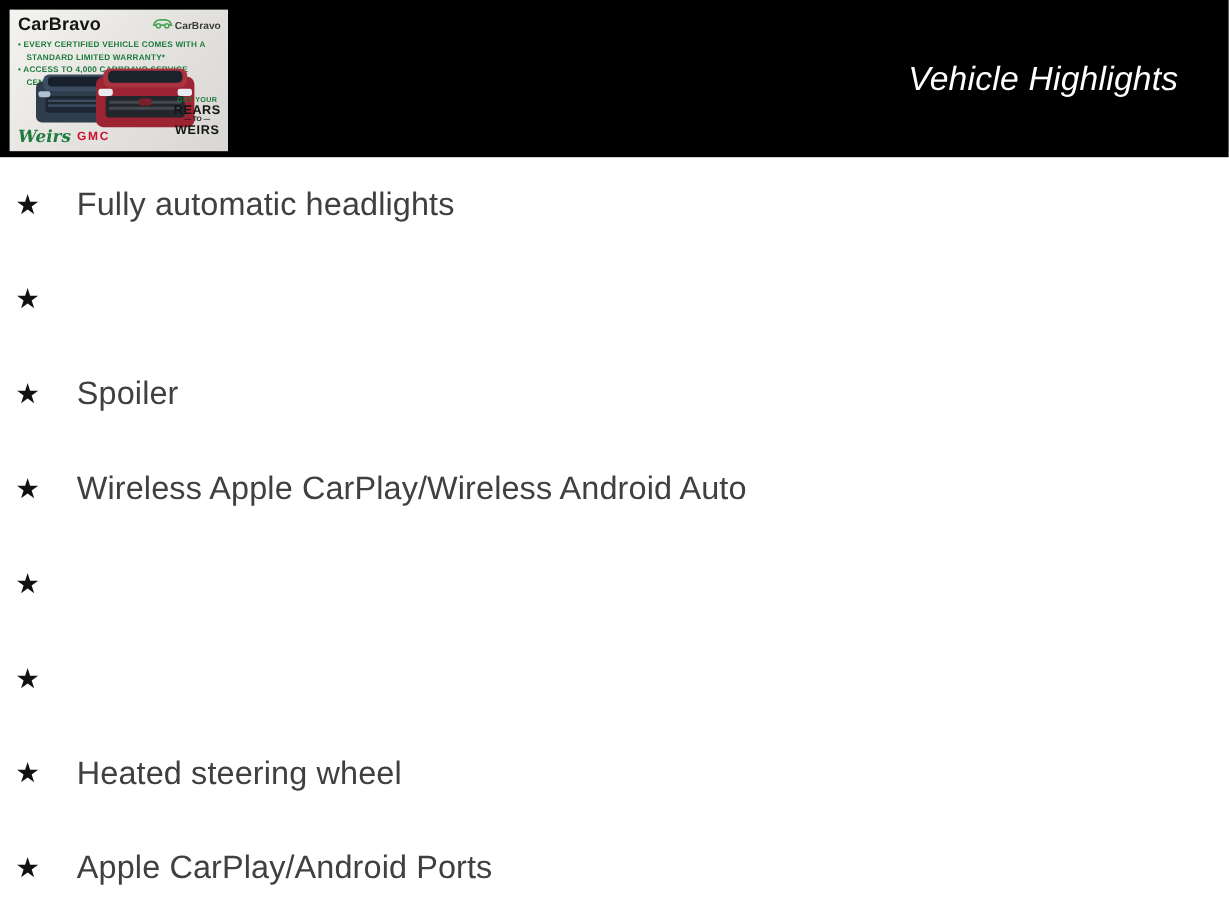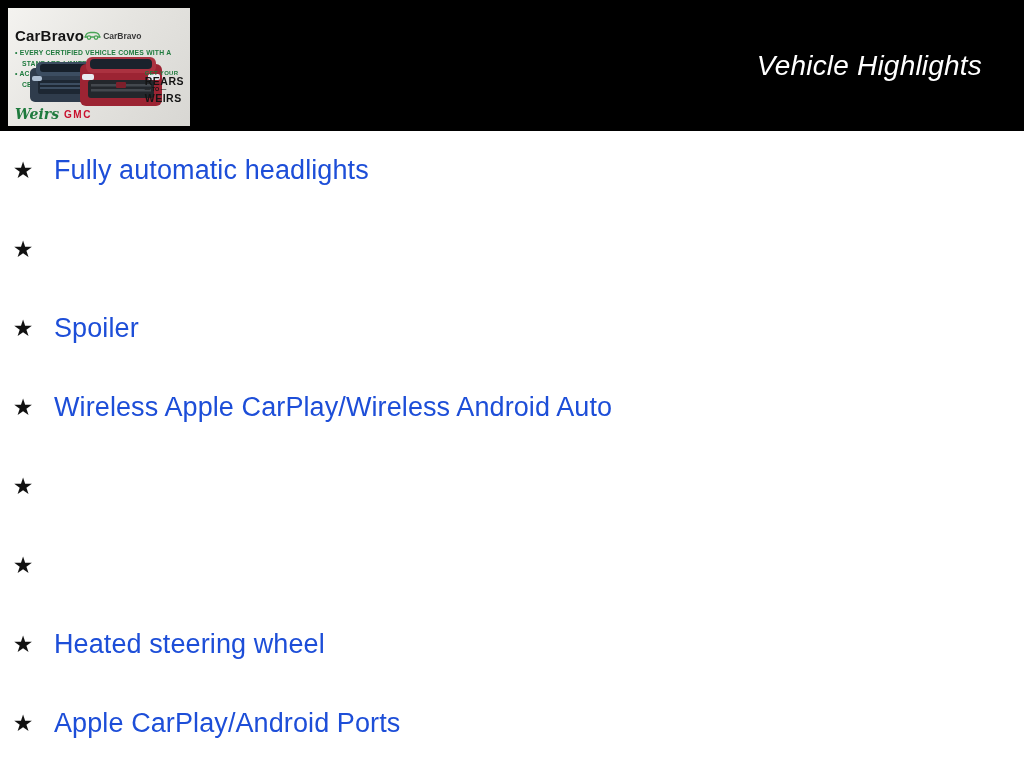--- a/index.html
+++ b/index.html
@@ -32,22 +32,23 @@
   
   .banner {
     position: absolute;
     left: 8px; top: 8px;
     width: 182px; height: 118px;
     background: linear-gradient(130deg, #f4f3f0 0%, #e6e5e1 45%, #d8d7d3 100%);
     overflow: hidden;
   }
   .banner-top {
     display: flex;
+    justify-content: space-between;
     align-items: flex-start;
-    padding: 19px 6px 0 7px;
+    padding: 4px 6px 0 7px;
   }
   .banner-brand {
     font-size: 15px;
     font-weight: 700;
     color: #141414;
     letter-spacing: 0.2px;
   }
   .banner-logo { display: flex; align-items: center; gap: 2px; }
   .banner-logo svg { width: 17px; height: 11px; }
   .banner-logo-text { font-size: 8.5px; font-weight: 700; color: #3a3a3a; }
@@ -88,21 +89,22 @@
   .dealer-gmc {
     color: #c8102e;
     font-weight: 700;
     font-size: 10px;
     letter-spacing: 1.5px;
     line-height: 1.2;
     margin-top: 16px;
   }
   .banner-tagline {
     position: absolute;
-    right: 6px; bottom: 22px;
+    right: 6px; bottom: 11px;
+    text-align: center;
     line-height: 1.05;
   }
   .tag-small-green { color: #1e7a3d; font-size: 6px; font-weight: 700; letter-spacing: 0.3px; }
   .tag-big { color: #141414; font-size: 10.5px; font-weight: 800; letter-spacing: 0.5px; }
   .tag-to { color: #141414; font-size: 5.5px; font-weight: 800; }
   .tag-to::before { content: "— "; }
   .tag-to::after { content: " —"; }
 
   
   .highlights-list {
@@ -117,22 +119,22 @@
   }
   .star-icon {
     font-size: 23px;
     color: #111111;
     width: 26px;
     text-align: center;
     flex: 0 0 auto;
   }
   .item-text {
     font-size: 27px;
-    color: #1d4ed8;
-    margin-left: 18px;
+    color: #404040;
+    margin-left: 28px;
     letter-spacing: 0.1px;
   }
 </style>
 </head>
 <body>
 
 <header class="header-bar">
   <div class="banner">
     <div class="banner-top">
       <span class="banner-brand">CarBravo</span>

